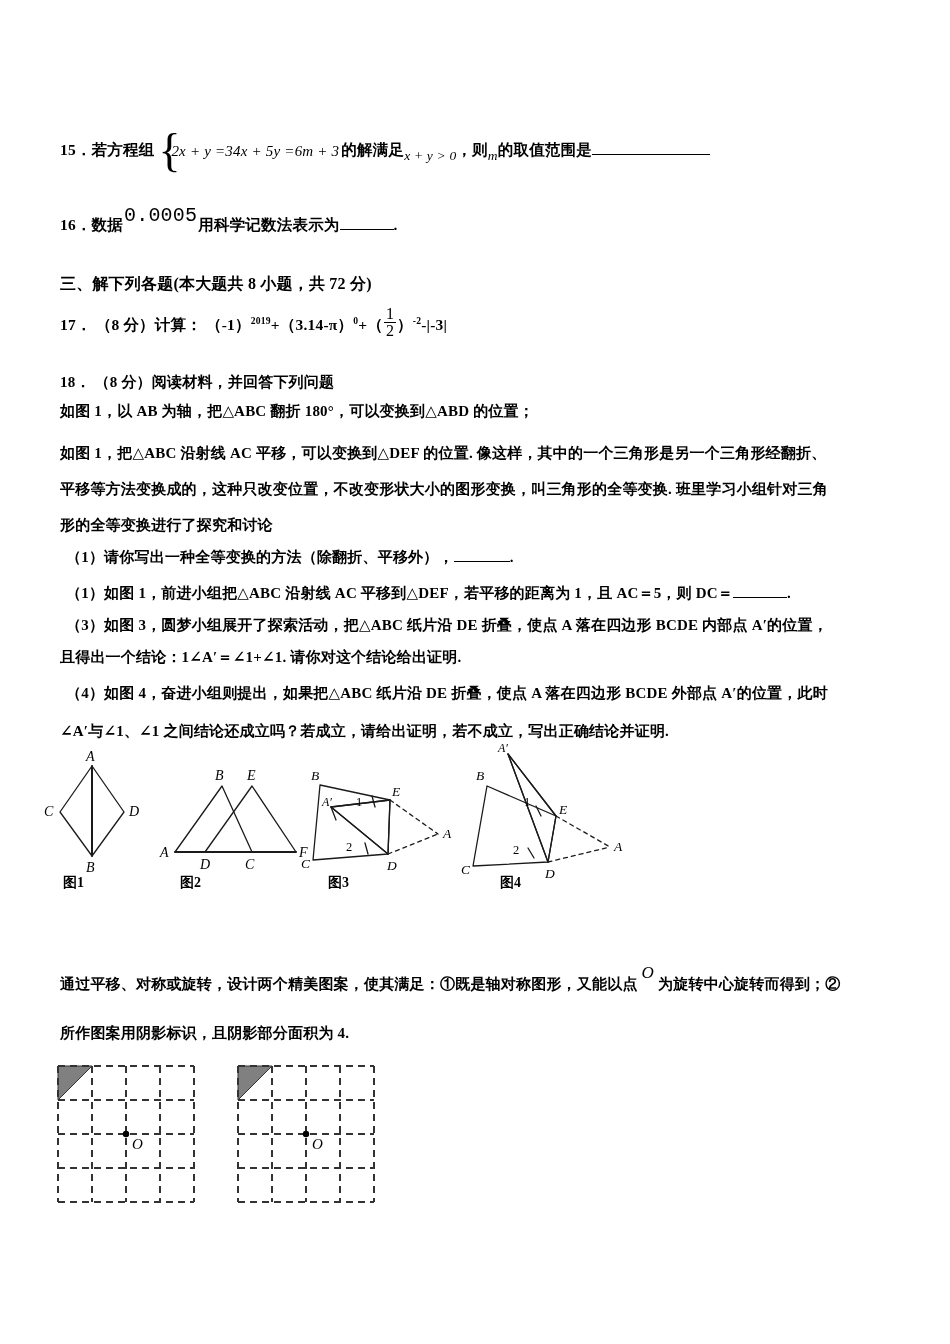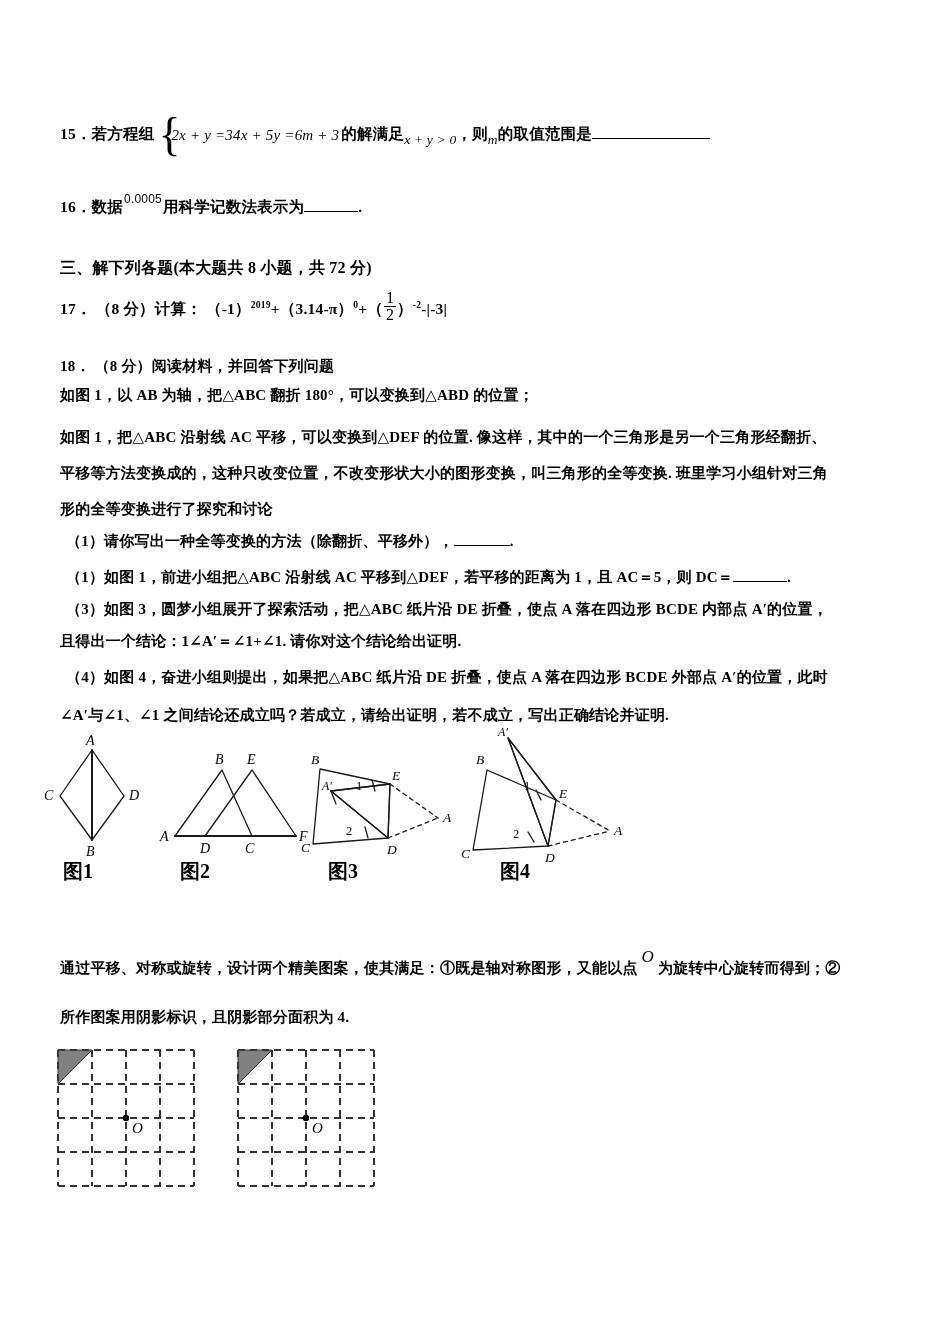--- a/index.html
+++ b/index.html
@@ -10,21 +10,21 @@
   body {
     width: 950px;
     height: 1344px;
     position: relative;
     font-family: "Liberation Serif", "DejaVu Serif", serif;
     color: #000000;
     overflow: hidden;
   }
   .page {
     position: absolute;
-    left: 0; top: 0;
+    left: 0; top: 16px;
     width: 950px;
     height: 1196px;
     background: #fff;
   }
 
   
   .ln {
     position: absolute;
     white-space: nowrap;
     font-family: "Liberation Serif", "DejaVu Serif", serif;
@@ -69,24 +69,24 @@
   }
   .blankline {
     display: inline-block;
     border-bottom: 1.3px solid #000;
     vertical-align: baseline;
   }
 
   
   #q16 { left: 60px; top: 197px; }
   .sup-num {
-    font-family: Liberation Sans, sans-serif;
+    font-family: Liberation Mono, monospace;
     font-weight: normal;
     font-style: normal;
-    font-size: 12px;
+    font-size: 20px;
     position: relative;
     top: -9px;
     margin: 8px 1px;
   }
 
   
   #sec3 { left: 60px; top: 243px; font-size: 16px; margin-top: 15px; }
 
   
   #q17 { left: 60px; top: 294px; }
@@ -122,21 +122,21 @@
   
   #figrow {
     position: absolute;
     left: 0; top: 728px;
     width: 950px; height: 150px;
   }
   .figcap {
     position: absolute;
     font-family: "Liberation Serif", "DejaVu Serif", serif;
     font-weight: bold;
-    font-size: 20px;
+    font-size: 14px;
   }
   #cap1 { left: 63px;  top: 858px; }
   #cap2 { left: 180px; top: 858px; }
   #cap3 { left: 328px; top: 858px; }
   #cap4 { left: 500px; top: 858px; }
 
   
   #q19l1 { left: 60px;  top: 899px; }
   #q19l2 { left: 60px;  top: 958px; }
   #q19l3 { left: 60px;  top: 1008px; }

